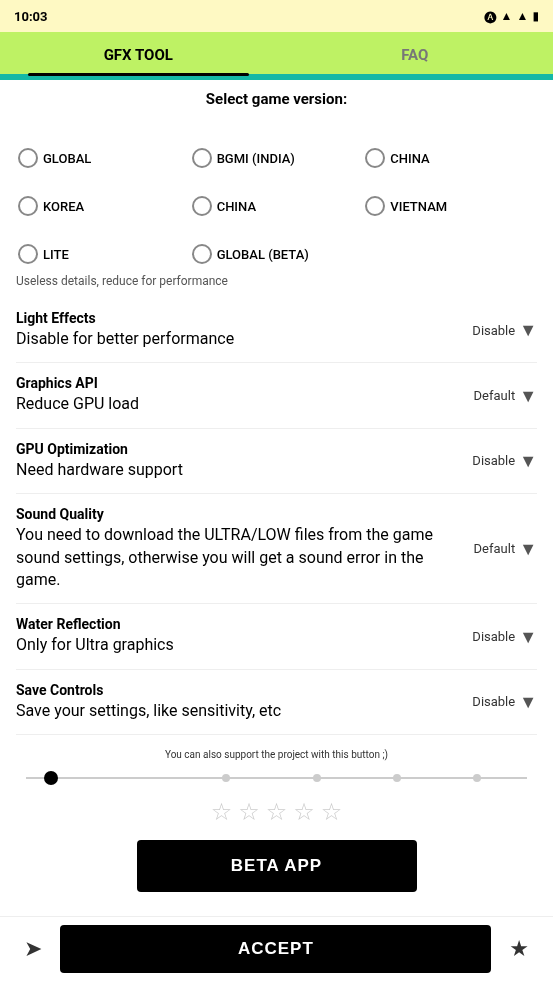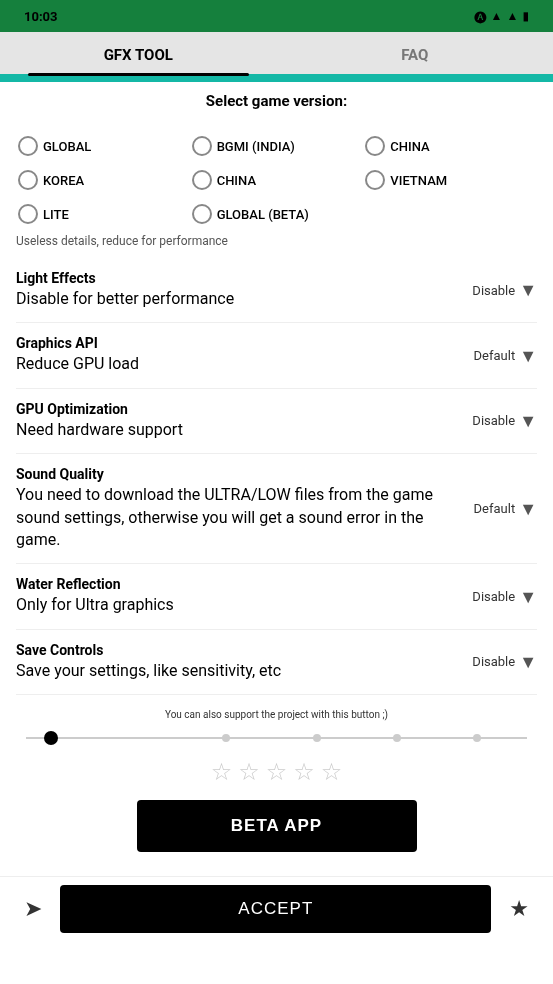--- a/index.html
+++ b/index.html
@@ -11,40 +11,40 @@
       font-size: 14px;
       color: #000;
       position: relative;
     }
 
     
     .status-bar {
       display: flex;
       justify-content: space-between;
       align-items: center;
-      padding: 6px 24px;
-      background: #15803d;
+      padding: 6px 14px;
+      background: #fef9c3;
       height: 32px;
     }
     .status-time {
       font-size: 13px;
       font-weight: bold;
     }
     .status-icons {
       display: flex;
       align-items: center;
       gap: 4px;
       font-size: 12px;
     }
 
     
     .tab-bar {
       display: flex;
-      border-bottom: 8px solid #14b8a6;
-      background: #e5e5e5;
+      border-bottom: 6px solid #14b8a6;
+      background: #bef264;
     }
     .tab-item {
       flex: 1;
       text-align: center;
       padding: 14px 0 10px;
       font-size: 15px;
       font-weight: bold;
       color: #777;
       cursor: pointer;
       position: relative;
@@ -82,20 +82,21 @@
       grid-template-columns: repeat(3, 1fr);
       gap: 6px 0;
       margin-bottom: 6px;
     }
     .version-option {
       display: flex;
       align-items: center;
       gap: 5px;
       cursor: pointer;
       padding: 4px 2px;
+      margin-top: 14px;
     }
     .radio-circle {
       width: 20px;
       height: 20px;
       border-radius: 50%;
       border: 2px solid #888;
       flex-shrink: 0;
       background: #fff;
     }
     .version-label {
@@ -243,21 +244,21 @@
       color: #333;
     }
     .accept-btn {
       flex: 1;
       background: #000;
       color: #fff;
       border: none;
       border-radius: 4px;
       padding: 14px;
       font-size: 17px;
-      font-weight: normal;
+      font-weight: bold;
       letter-spacing: 1px;
       cursor: pointer;
     }
   </style>
 </head>
 <body>
 
 <div class="status-bar">
   <span class="status-time">10:03</span>
   <div class="status-icons">

